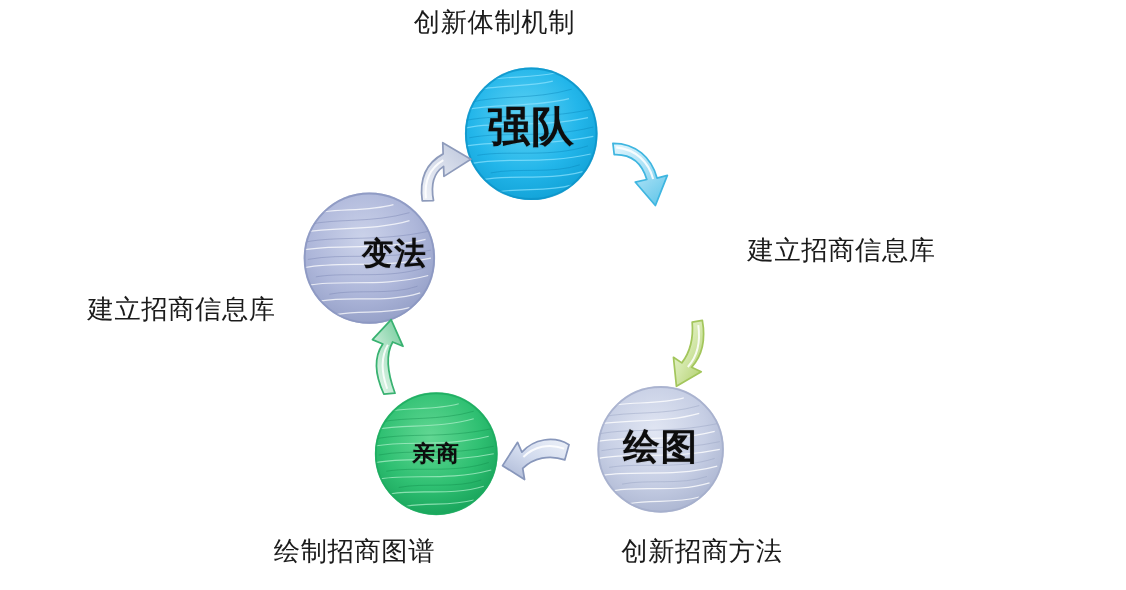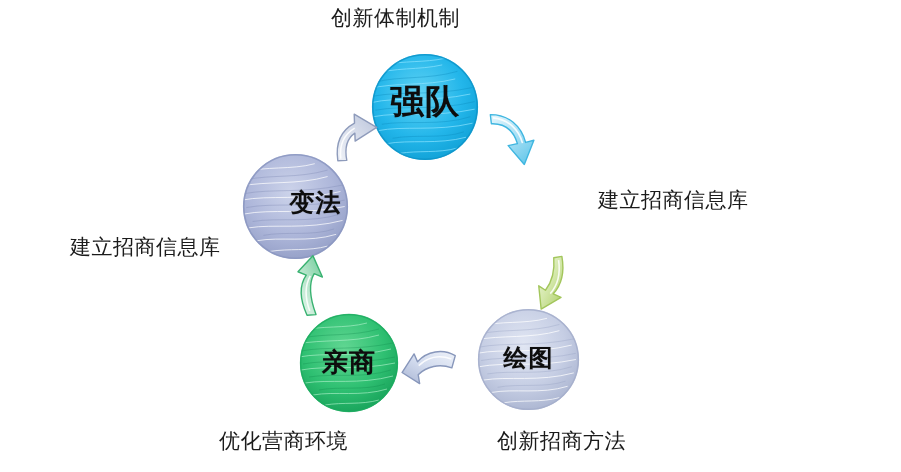--- a/index.html
+++ b/index.html
@@ -59,27 +59,27 @@
   #node-jianku {
     left: 524px; top: 150px;
     width: 98px; height: 100px;
   }
   #node-jianku .node-label { font-size: 25px; }
 
   #node-huitu {
     left: 477px; top: 308px;
     width: 103px; height: 99px;
   }
-  #node-huitu .node-label { font-size: 24px; }
+  #node-huitu .node-label { font-size: 29px; }
 
   #node-qinshang {
     left: 299px; top: 313px;
     width: 100px; height: 99px;
   }
-  #node-qinshang .node-label { font-size: 26px; }
+  #node-qinshang .node-label { font-size: 18px; }
 
   #node-bianfa {
     left: 242px; top: 153px;
     width: 107px; height: 99px;
   }
   #node-bianfa .node-label { font-size: 25px; margin-left: 40px; }
 
   
   .caption {
     position: absolute;
@@ -111,21 +111,21 @@
 <body>
 
 <div id="stage">
 
   <div class="caption" id="caption-top">创新体制机制</div>
 
   <div class="caption" id="caption-right">建立招商信息库</div>
 
   <div class="caption" id="caption-left">建立招商信息库</div>
 
-  <div class="caption" id="caption-bottom-left">优化营商环境</div>
+  <div class="caption" id="caption-bottom-left">绘制招商图谱</div>
 
   <div class="caption" id="caption-bottom-right">创新招商方法</div>
 
   <div class="arrow" id="arrow-bianfa-qiangdui">
     <svg width="62" height="58" viewBox="0 0 62 58">
       <defs>
         <linearGradient id="gA" x1="0" y1="1" x2="1" y2="0">
           <stop offset="0%" stop-color="#eef1f7"></stop>
           <stop offset="55%" stop-color="#d6dcea"></stop>
           <stop offset="100%" stop-color="#b9c3da"></stop>

